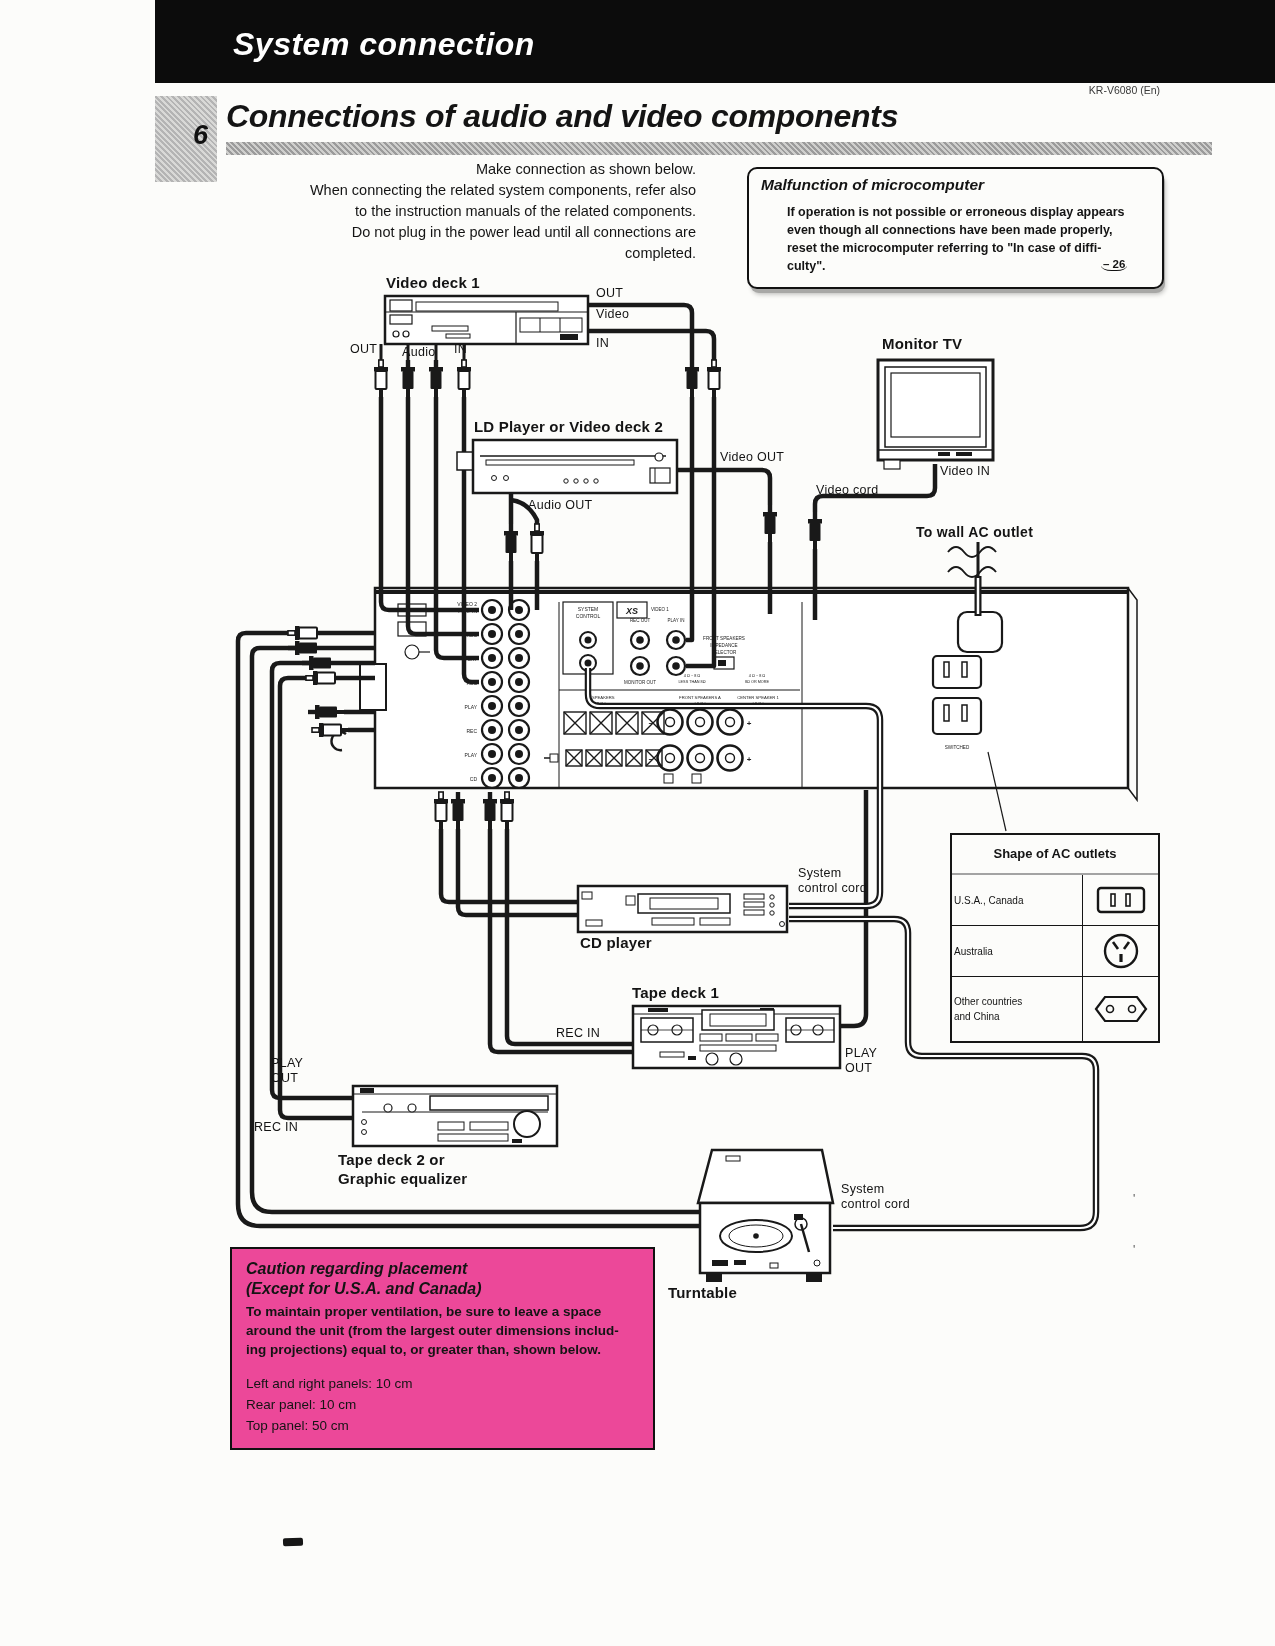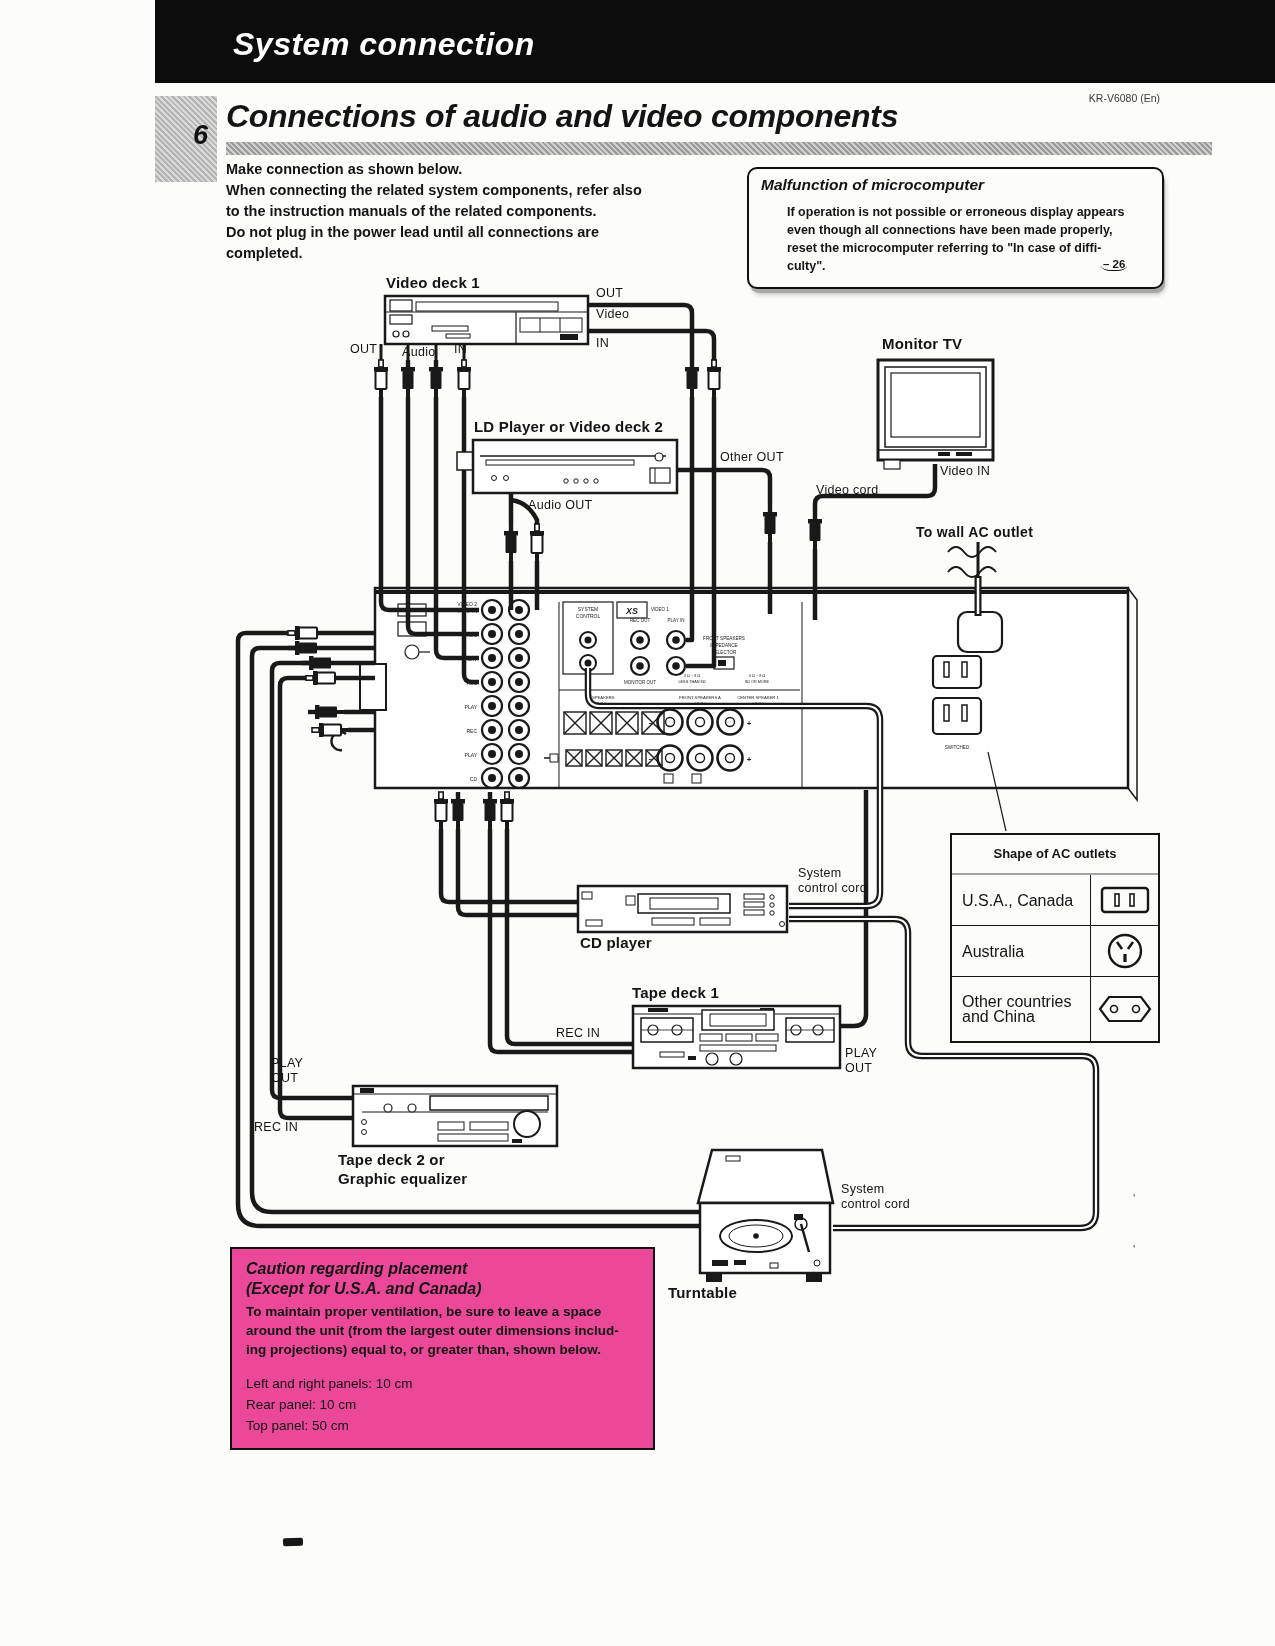--- a/index.html
+++ b/index.html
@@ -2,52 +2,52 @@
 <html><head>
 <meta charset="utf-8">
 <style>
   html,body{margin:0;padding:0;background:#e8e8e6;}
   .page{position:relative;width:1275px;height:1646px;background:#fcfcfa;margin:0 auto;
         font-family:"Liberation Sans",sans-serif;color:#141414;overflow:hidden;}
   
   .topbar{position:absolute;left:155px;top:0;width:1256px;height:83px;background:#0c0c0c;}
   .topbar-title{position:absolute;left:78px;top:26px;color:#fff;font-size:32px;font-weight:bold;
                 font-style:italic;letter-spacing:.5px;}
-  .model{position:absolute;left:1030px;top:84px;width:130px;text-align:right;font-size:10.5px;color:#3a3a3a;margin-top:8px;}
+  .model{position:absolute;left:1030px;top:84px;width:130px;text-align:right;font-size:10.5px;color:#3a3a3a;}
   .badge{position:absolute;left:155px;top:96px;width:62px;height:86px;
          background-image:repeating-linear-gradient(45deg,#b4b4b4 0 2px,#d9d9d7 2px 4px);}
   .badge-num{position:absolute;left:38px;top:24px;font-size:27px;font-weight:bold;font-style:italic;color:#111;}
   .section-title{position:absolute;left:226px;top:98px;font-size:32px;font-weight:bold;font-style:italic;
                  letter-spacing:-0.3px;white-space:nowrap;}
   .title-band{position:absolute;left:226px;top:142px;width:986px;height:13px;
               background-image:repeating-linear-gradient(45deg,#9b9b9b 0 2px,#cfcfcd 2px 4px);}
-  .intro{position:absolute;left:226px;top:159px;width:470px;font-size:14.5px;font-weight:bold;
-         line-height:21px;white-space:pre-line;}
+  .intro{position:absolute;left:226px;top:159px;width:470px;font-size:14.5px;font-weight:normal;
+         line-height:21px;white-space:pre-line;text-align:right;}
   
   .malf{position:absolute;left:747px;top:167px;width:413px;height:118px;border:2.5px solid #111;
         border-radius:10px;background:#fcfcfa;box-shadow:2px 5px 0 -1px #a8a8a6, 3px 7px 5px -2px #b5b5b3;}
   .malf-title{position:absolute;left:12px;top:7px;font-size:15.5px;font-weight:bold;font-style:italic;}
   .malf-body{position:absolute;left:38px;top:34px;width:365px;font-size:12.5px;font-weight:bold;
              line-height:18px;white-space:pre-line;}
   .malf-ref{position:absolute;left:352px;top:89px;font-size:11.5px;font-weight:bold;
             border-bottom:1px solid #111;border-radius:40%;padding:0 2px;}
   
   .lbl{position:absolute;font-size:12.5px;letter-spacing:.3px;white-space:nowrap;}
   .pre{white-space:pre-line;line-height:15px;}
   .dev{font-size:15px;font-weight:bold;letter-spacing:.2px;}
   .dev.pre{line-height:19px;}
   .big{font-size:14px;font-weight:bold;}
   
   .actable{position:absolute;left:950px;top:833px;width:206px;background:#fcfcfa;border:2px solid #161616;}
   .actable .hd{height:38px;line-height:38px;text-align:center;font-size:13px;font-weight:bold;
                border-bottom:2px solid #a3a3a3;}
   .acrow{display:flex;border-bottom:1.5px solid #161616;}
   .acrow:last-child{border-bottom:none;}
-  .acrow .reg{width:128px;border-right:1.5px solid #161616;font-size:16px;display:flex;
-              align-items:center;padding-left:10px;white-space:pre-line;line-height:15px;}
+  .acrow .reg{width:128px;border-right:1.5px solid #161616;font-size:10px;display:flex;
+              align-items:center;padding-left:2px;white-space:pre-line;line-height:15px;}
   .acrow .ico{flex:1;display:flex;align-items:center;justify-content:center;}
   .r50{height:50px;} .r64{height:64px;}
   
   .caution{position:absolute;left:230px;top:1247px;width:425px;height:203px;border:2px solid #111;
            background:#ec4899;padding:10px 14px;box-sizing:border-box;}
   .caut-t{font-size:16px;font-weight:bold;font-style:italic;line-height:20px;}
   .caut-b{margin-top:3px;font-size:13.5px;font-weight:bold;line-height:19px;white-space:pre-line;width:398px;}
   .caut-c{margin-top:14px;font-size:13.5px;font-weight:normal;line-height:21px;white-space:pre-line;}
   
   #diagram-svg{position:absolute;left:0;top:0;width:1275px;height:1646px;}
@@ -490,21 +490,21 @@
 
   <span class="lbl dev" style="left:386px;top:274px;">Video deck 1</span>
   <span class="lbl" style="left:596px;top:286px;">OUT</span>
   <span class="lbl" style="left:596px;top:307px;">Video</span>
   <span class="lbl" style="left:596px;top:336px;">IN</span>
   <span class="lbl" style="left:350px;top:342px;">OUT</span>
   <span class="lbl" style="left:402px;top:345px;">Audio</span>
   <span class="lbl" style="left:454px;top:342px;">IN</span>
   <span class="lbl dev" style="left:474px;top:418px;">LD Player or Video deck 2</span>
   <span class="lbl" style="left:528px;top:498px;">Audio OUT</span>
-  <span class="lbl" style="left:720px;top:450px;">Other OUT</span>
+  <span class="lbl" style="left:720px;top:450px;">Video OUT</span>
   <span class="lbl dev" style="left:882px;top:335px;">Monitor TV</span>
   <span class="lbl" style="left:940px;top:464px;">Video IN</span>
   <span class="lbl" style="left:816px;top:483px;">Video cord</span>
   <span class="lbl big" style="left:916px;top:524px;">To wall AC outlet</span>
   <span class="lbl pre" style="left:798px;top:866px;">System
 control cord</span>
   <span class="lbl dev" style="left:580px;top:934px;">CD player</span>
   <span class="lbl dev" style="left:632px;top:984px;">Tape deck 1</span>
   <span class="lbl" style="left:556px;top:1026px;">REC IN</span>
   <span class="lbl pre" style="left:845px;top:1046px;">PLAY

